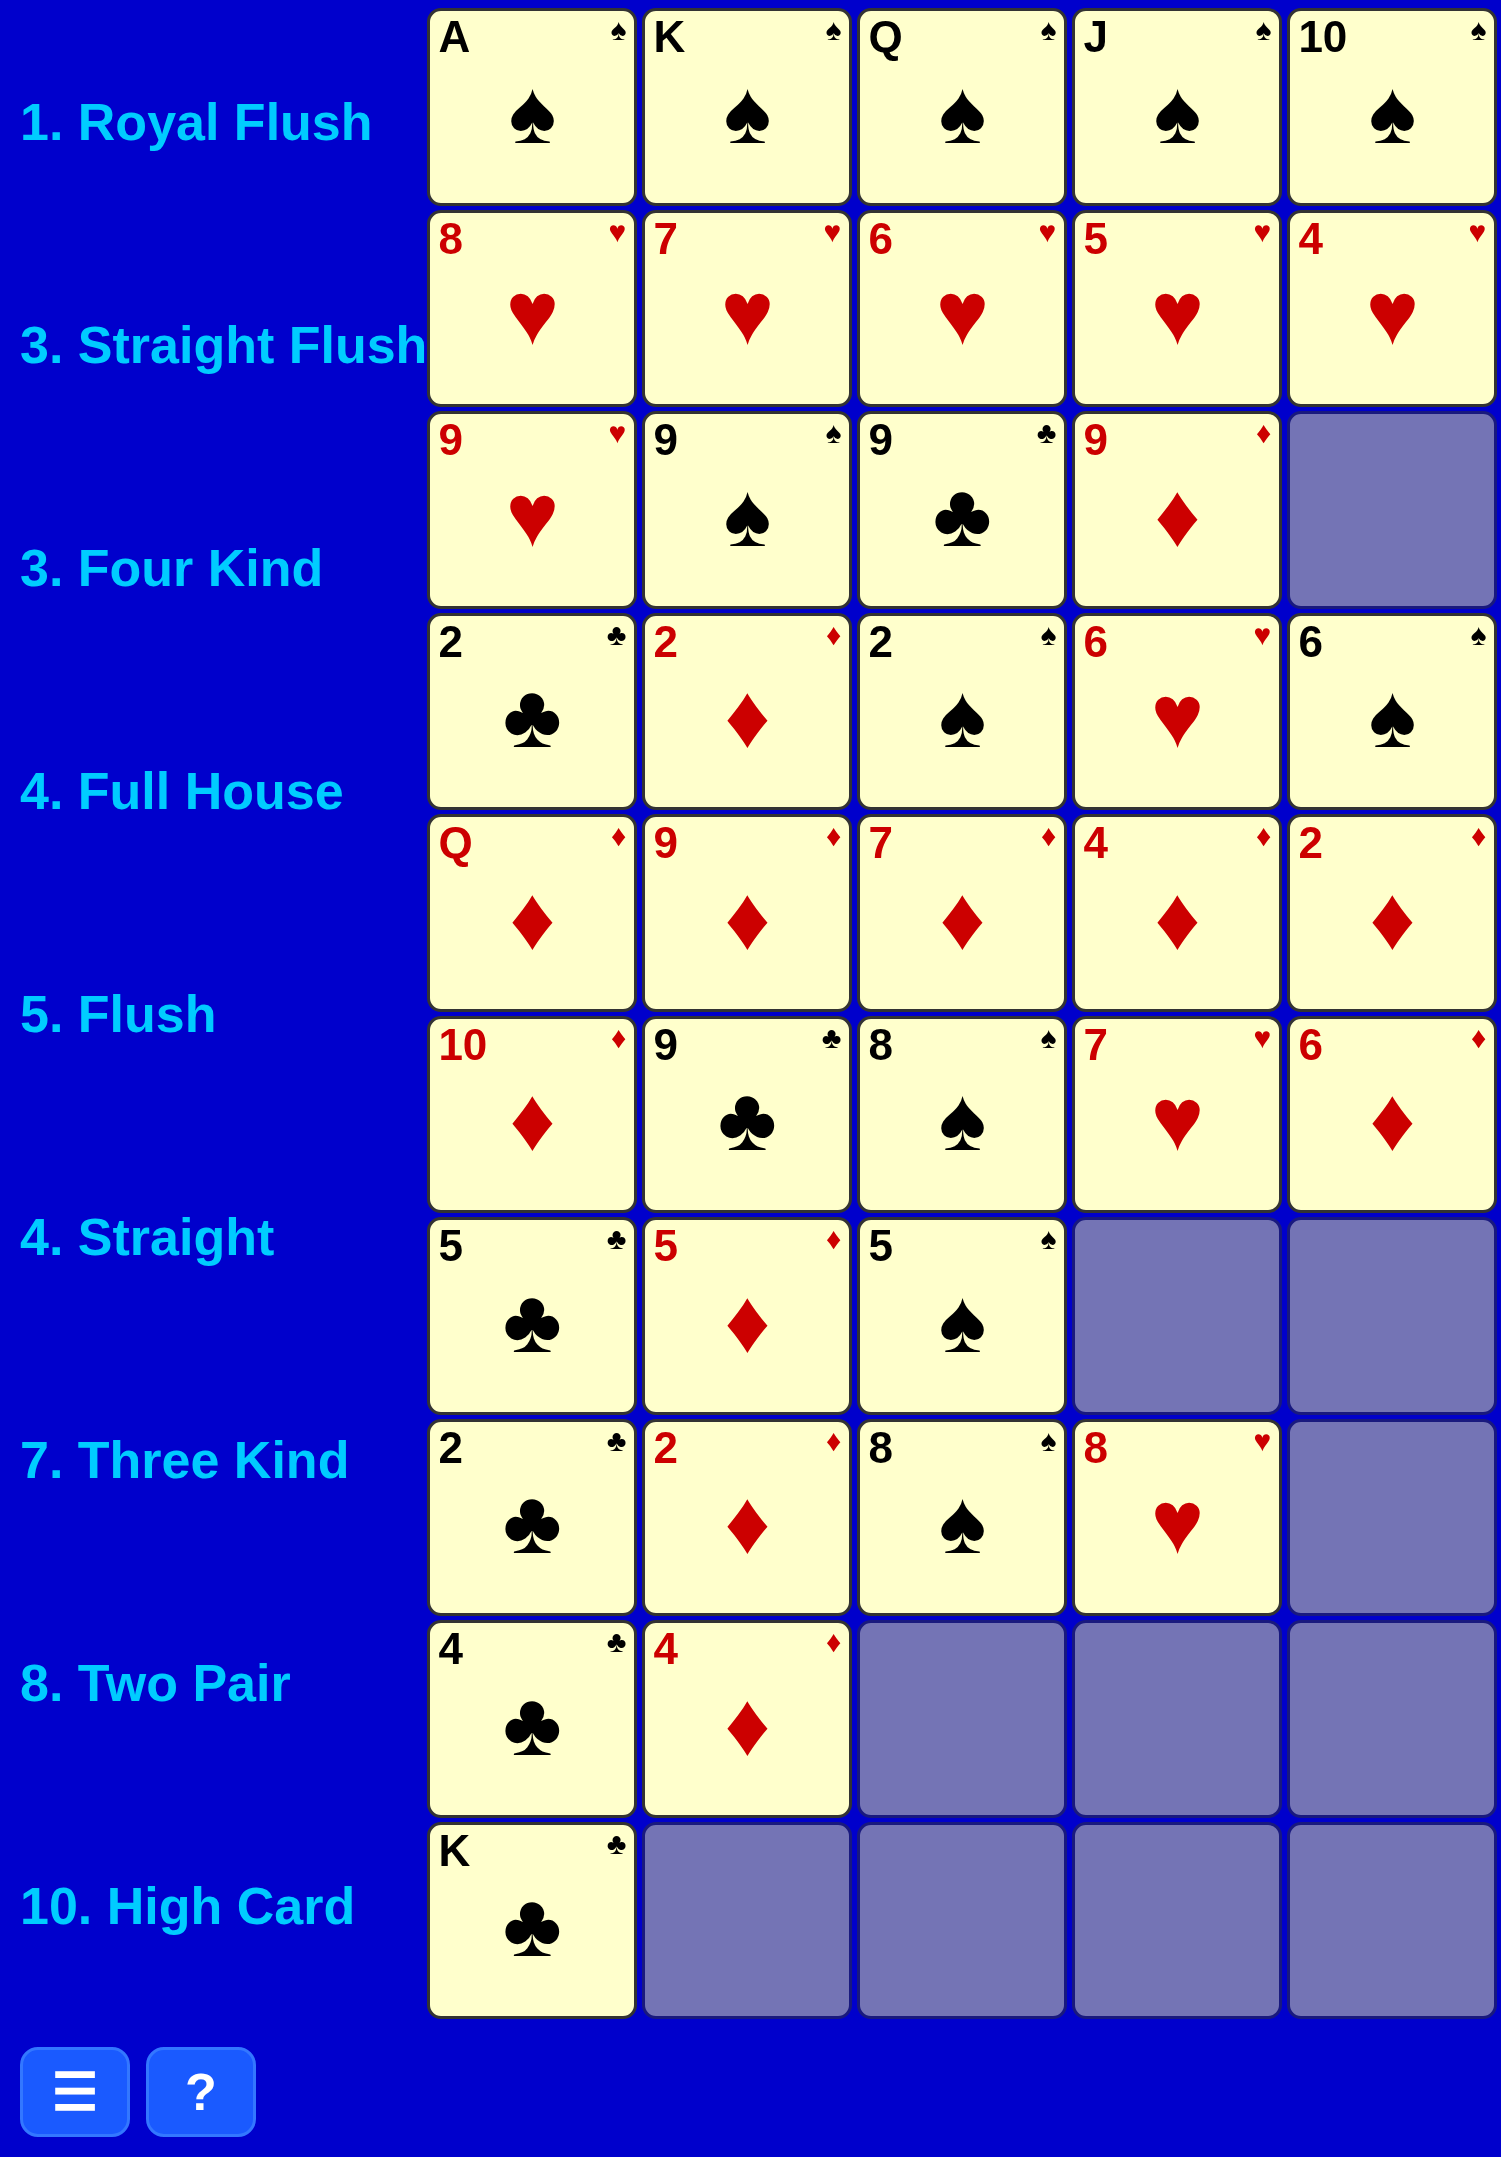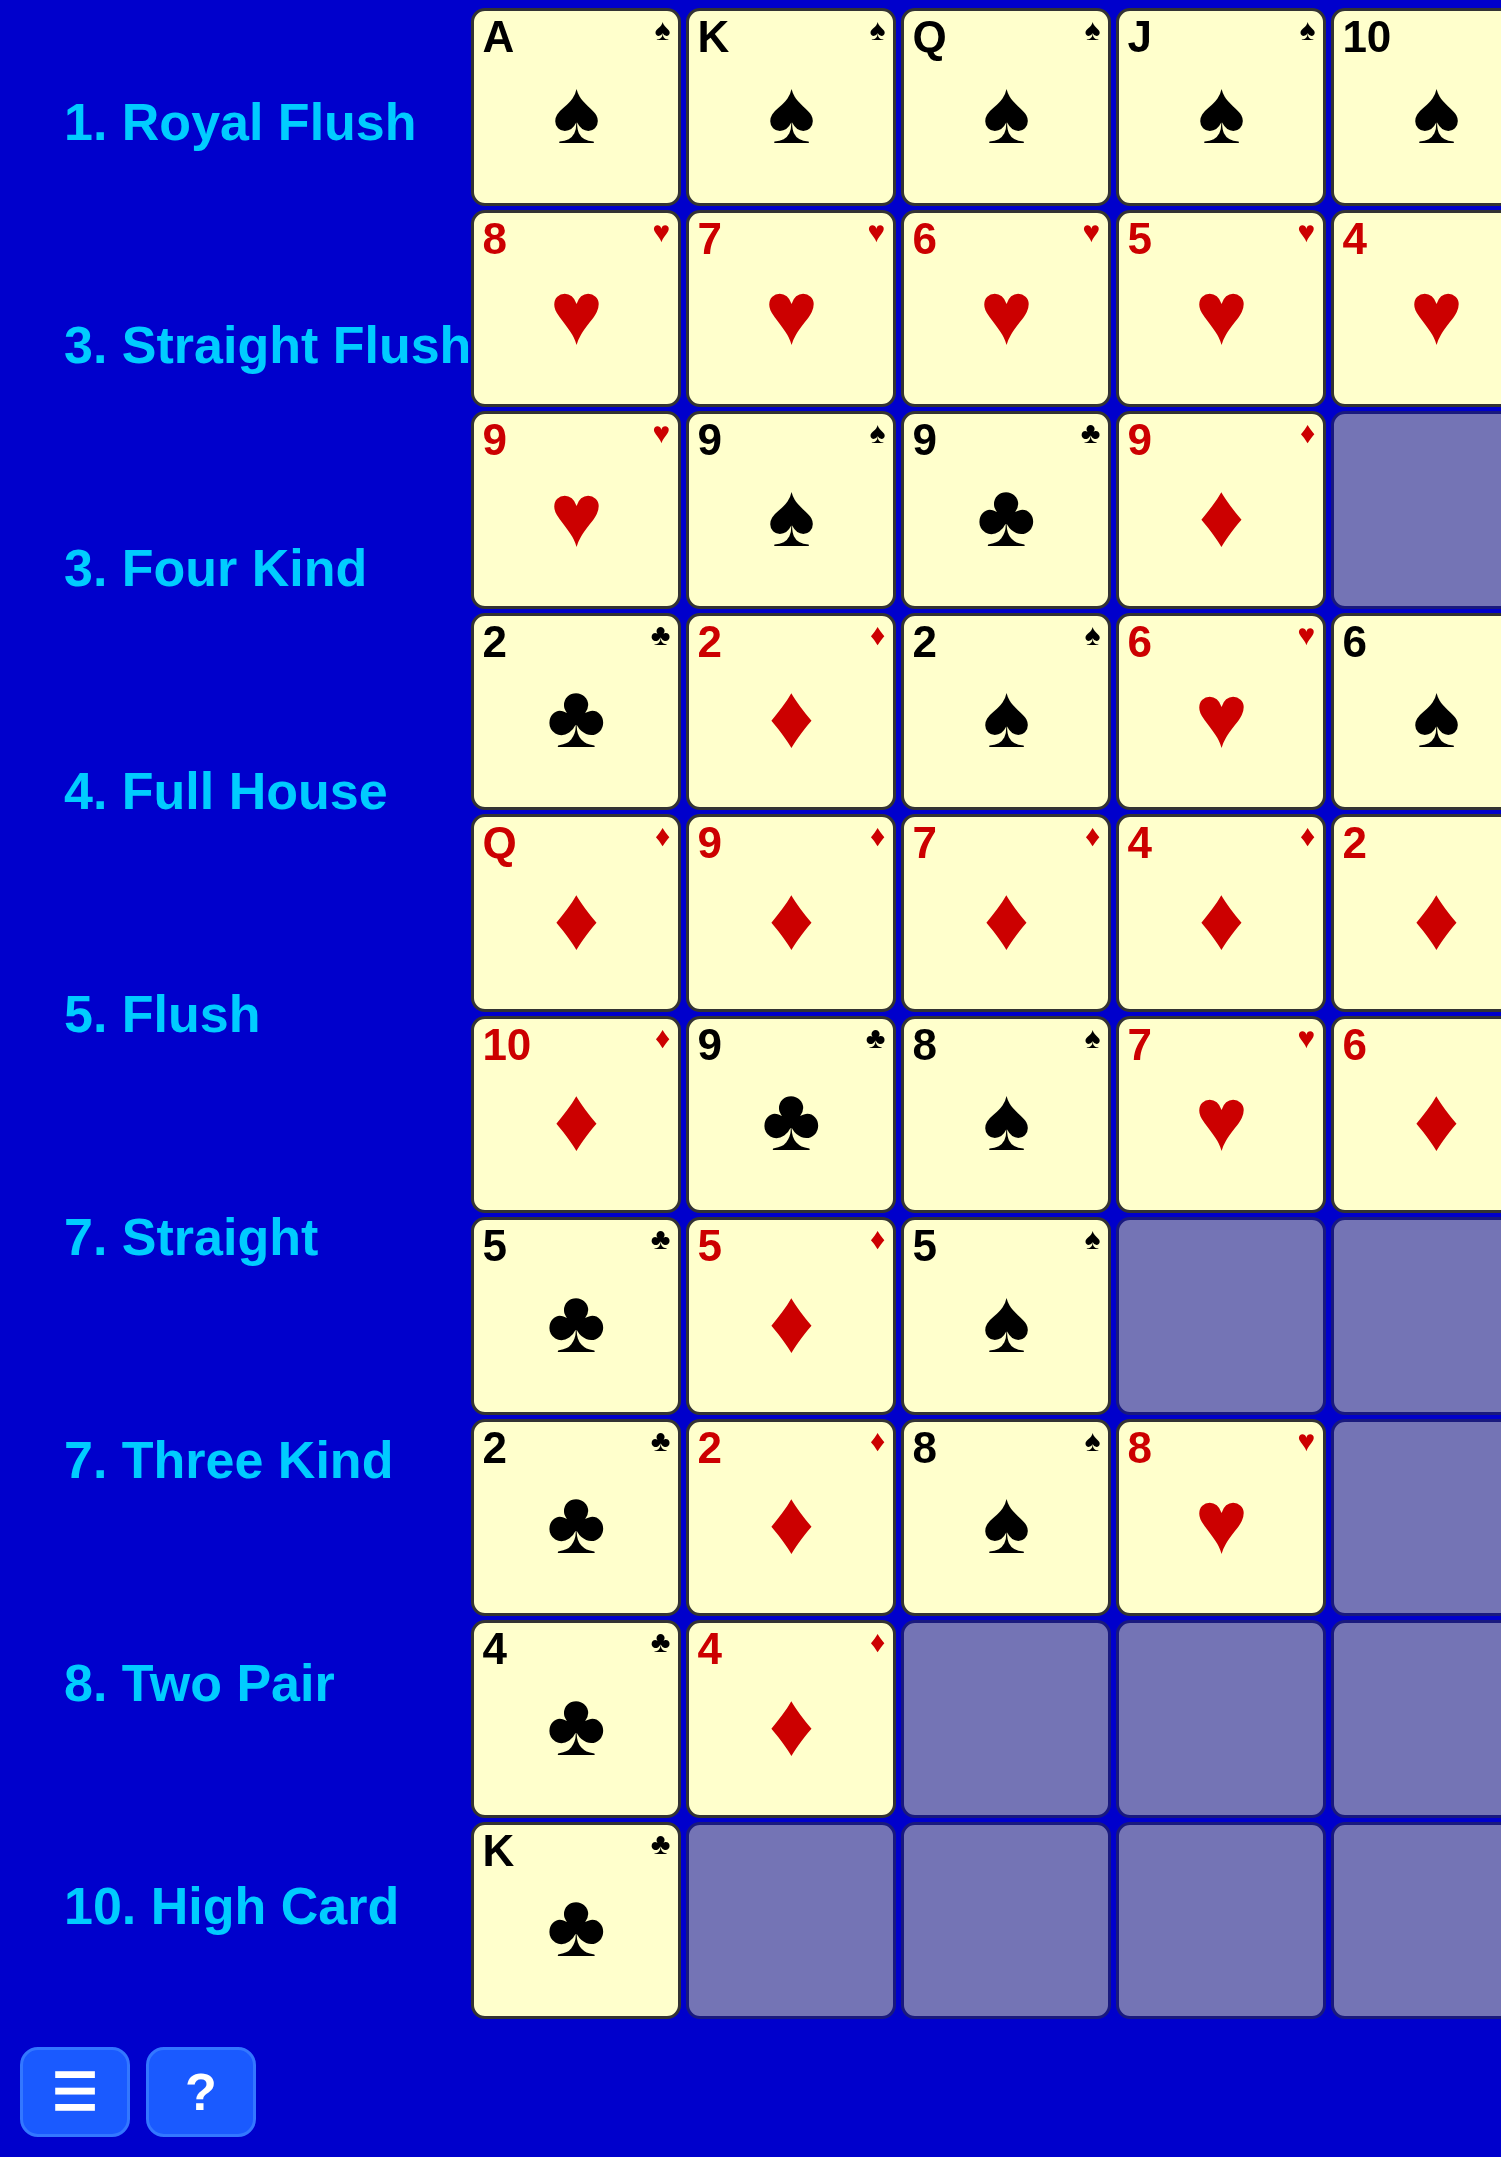--- a/index.html
+++ b/index.html
@@ -25,21 +25,20 @@
       display: flex;
       flex-direction: column;
       justify-content: flex-start;
       padding: 10px 0 10px 20px;
     }
     .hand-item {
       display: flex;
       align-items: center;
       flex: 1;
       min-height: 190px;
-      margin-left: 44px;
     }
     .hand-label {
       color: #00ccff;
       font-size: 52px;
       font-weight: bold;
       white-space: nowrap;
     }
     .cards-grid {
       flex: 1;
       display: flex;
@@ -136,21 +135,21 @@
       <div class="hand-item">
         <span class="hand-label">3.  Four Kind</span>
       </div>
       <div class="hand-item">
         <span class="hand-label">4.  Full House</span>
       </div>
       <div class="hand-item">
         <span class="hand-label">5.  Flush</span>
       </div>
       <div class="hand-item">
-        <span class="hand-label">7.  Straight</span>
+        <span class="hand-label">4.  Straight</span>
       </div>
       <div class="hand-item">
         <span class="hand-label">7.  Three Kind</span>
       </div>
       <div class="hand-item">
         <span class="hand-label">8.  Two Pair</span>
       </div>
       <div class="hand-item">
         <span class="hand-label">10.  High Card</span>
       </div>

